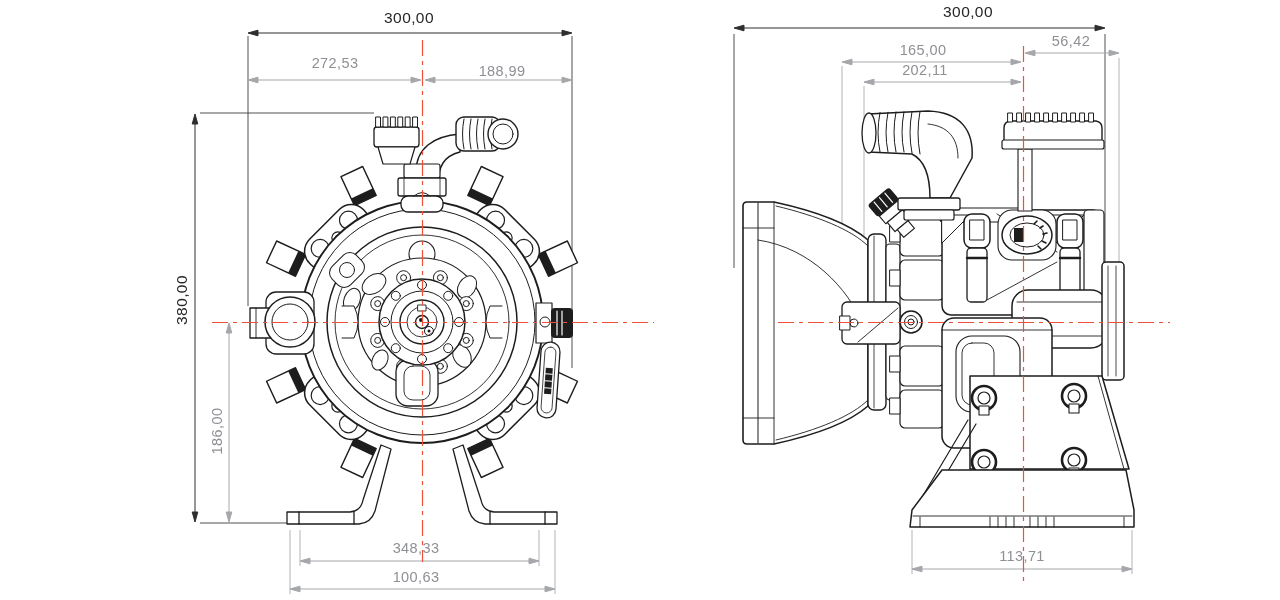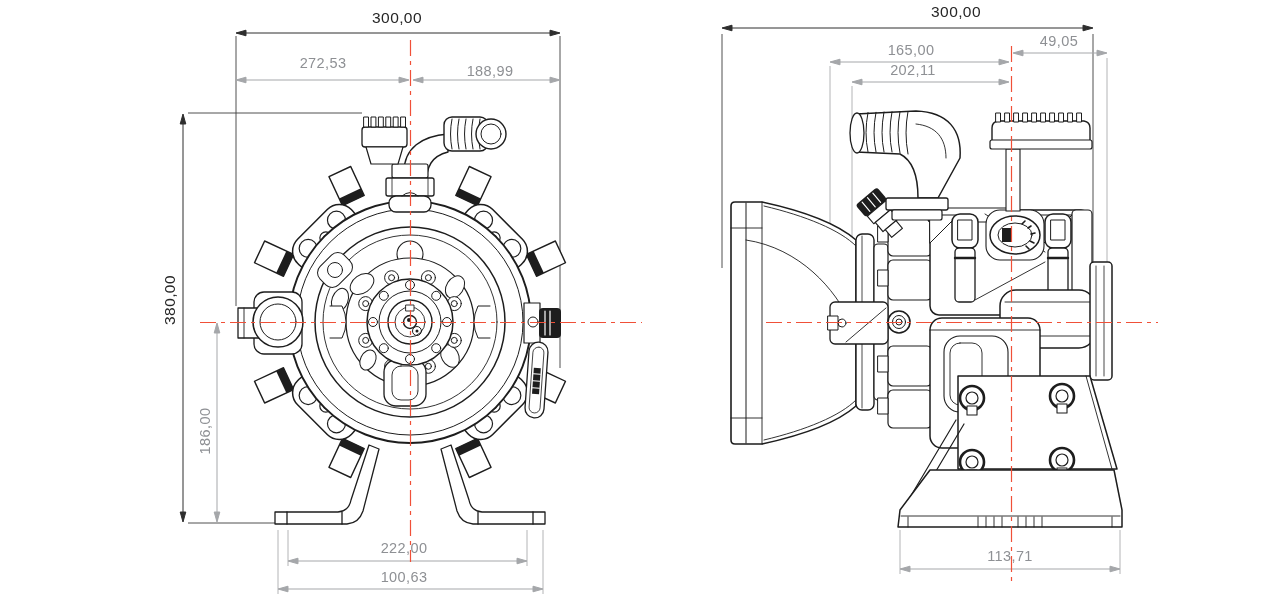--- a/index.html
+++ b/index.html
@@ -1,17 +1,17 @@
 <!DOCTYPE html>
 <html><head>
 <meta charset="utf-8">
 <style>
   html,body{margin:0;padding:0;background:#fff;}
   #stage{position:relative;width:1236px;height:600px;background:#fff;overflow:hidden;
-         font-family:"Liberation Sans",sans-serif;}
+         font-family:"Liberation Sans",sans-serif;margin-left:12px;}
   #stage svg{position:absolute;left:0;top:0;}
   .dim{position:absolute;transform:translate(-50%,-50%);font-size:14.5px;color:#8e9094;
        white-space:nowrap;letter-spacing:.4px;line-height:1;}
   .dim.dark{color:#262626;font-size:15.5px;}
   .dim.rot{transform:translate(-50%,-50%) rotate(-90deg);}
 </style>
 </head>
 <body>
 
 <div id="stage">
@@ -375,20 +375,20 @@
     <line x1="1011.5" y1="46" x2="1011.5" y2="586"></line>
     <line x1="766" y1="322.5" x2="1158" y2="322.5"></line>
   </g>
 </svg>
 
   <div class="dim dark" style="left:397px;top:18px">300,00</div>
   <div class="dim" style="left:323px;top:63px">272,53</div>
   <div class="dim" style="left:490px;top:71px">188,99</div>
   <div class="dim dark rot" style="left:170px;top:300px">380,00</div>
   <div class="dim rot" style="left:205px;top:431px">186,00</div>
-  <div class="dim" style="left:404px;top:548px">222,00</div>
+  <div class="dim" style="left:404px;top:548px">348,33</div>
   <div class="dim" style="left:404px;top:577px">100,63</div>
   <div class="dim dark" style="left:956px;top:12px">300,00</div>
   <div class="dim" style="left:911px;top:50px">165,00</div>
   <div class="dim" style="left:913px;top:70px">202,11</div>
-  <div class="dim" style="left:1059px;top:41px">49,05</div>
+  <div class="dim" style="left:1059px;top:41px">56,42</div>
   <div class="dim" style="left:1010px;top:556px">113,71</div>
 </div>
 
 </body></html>

